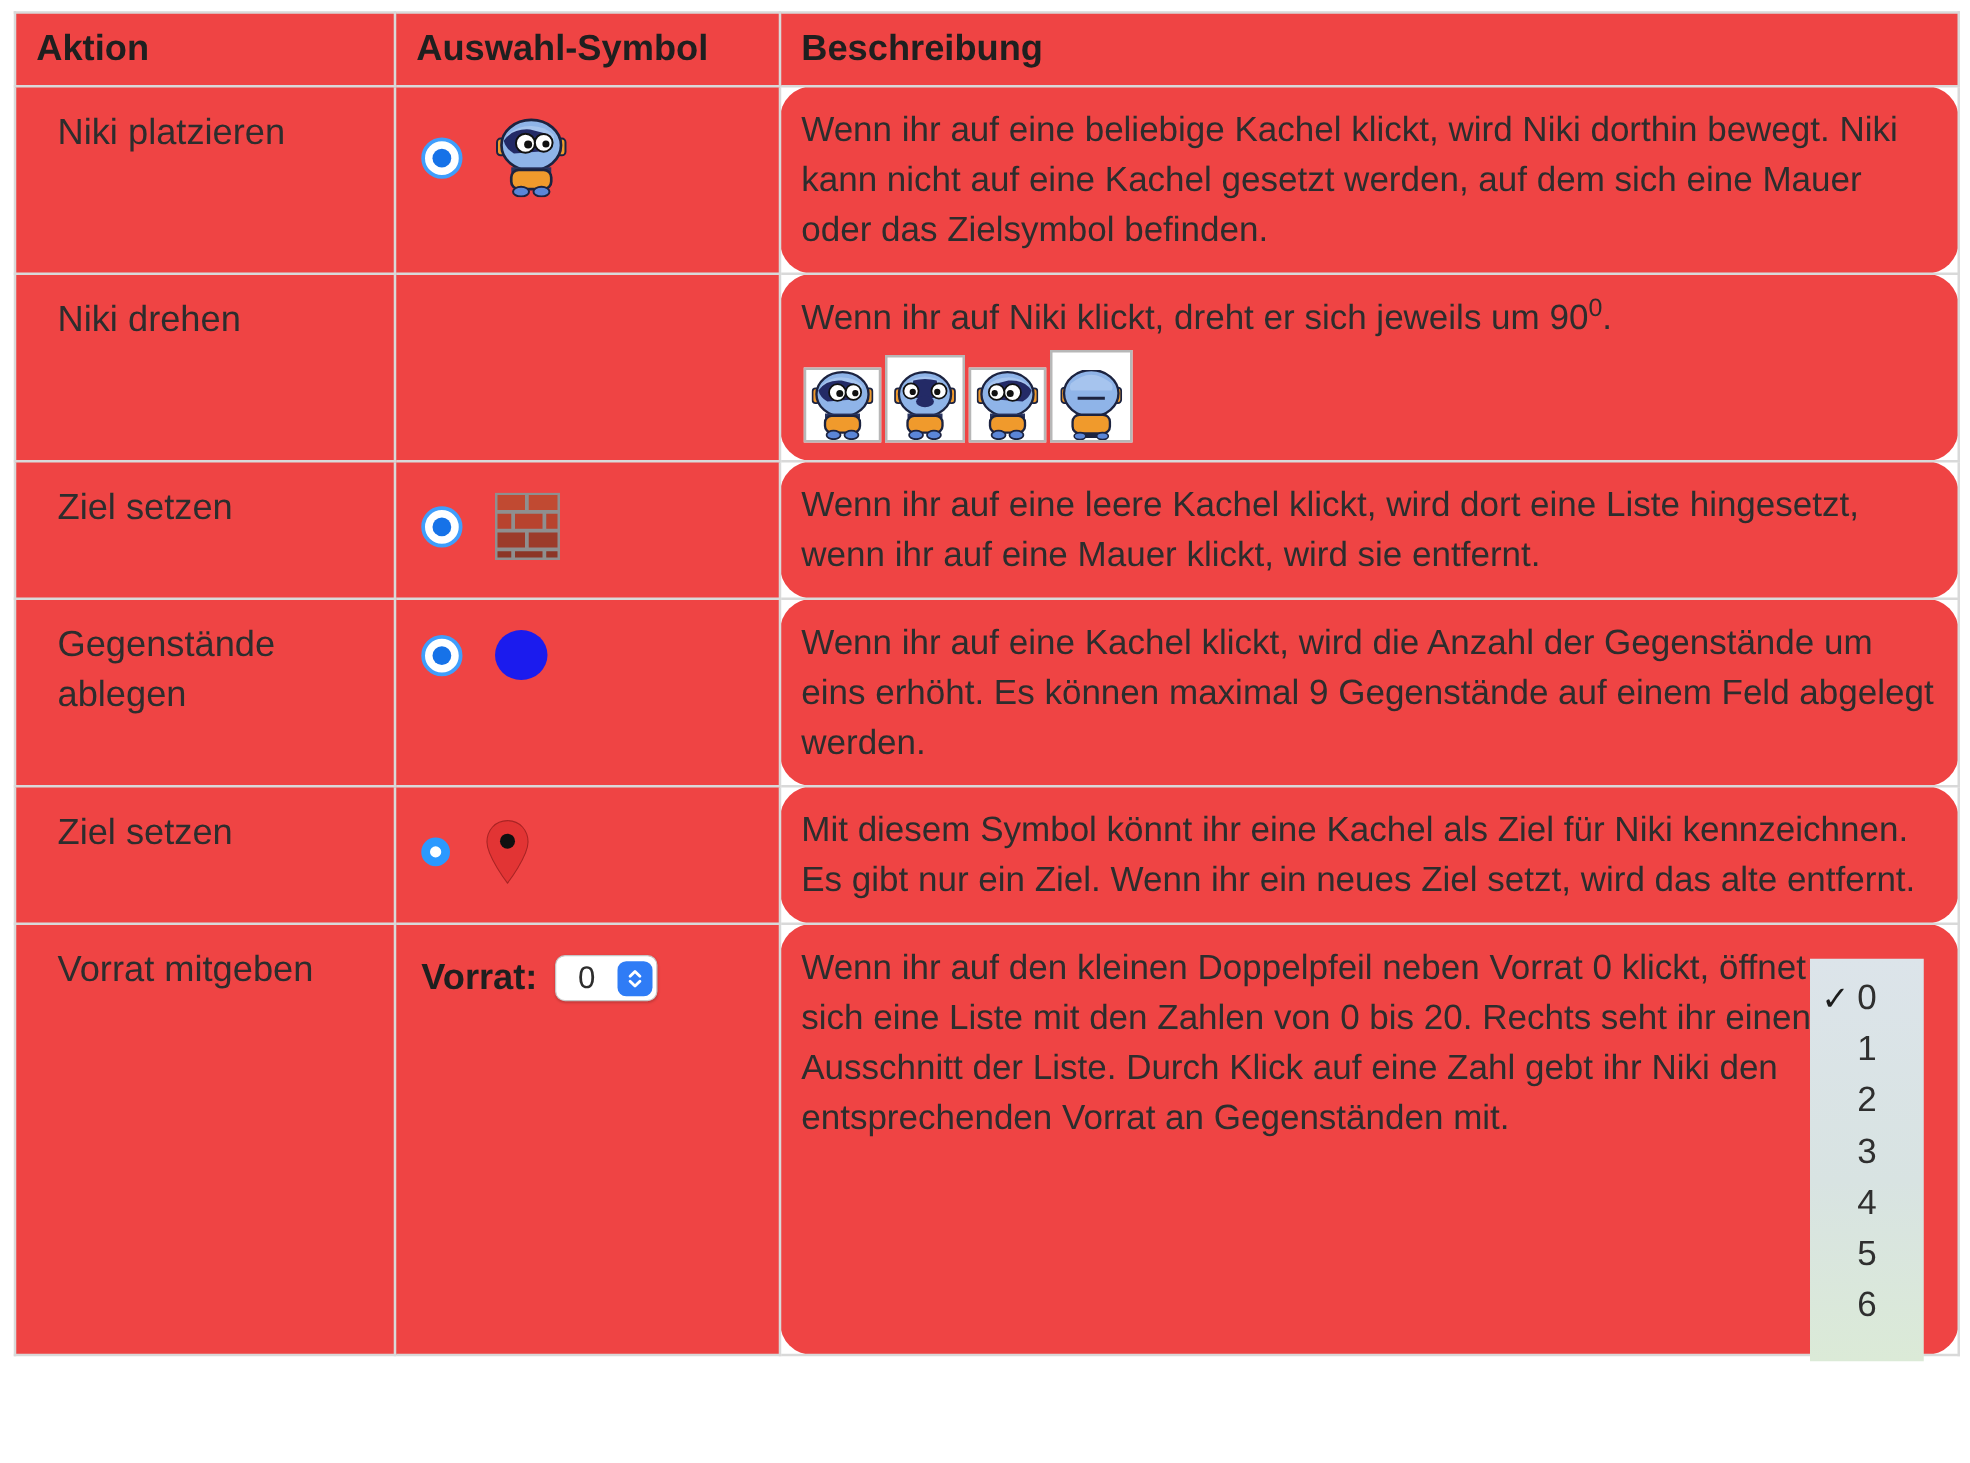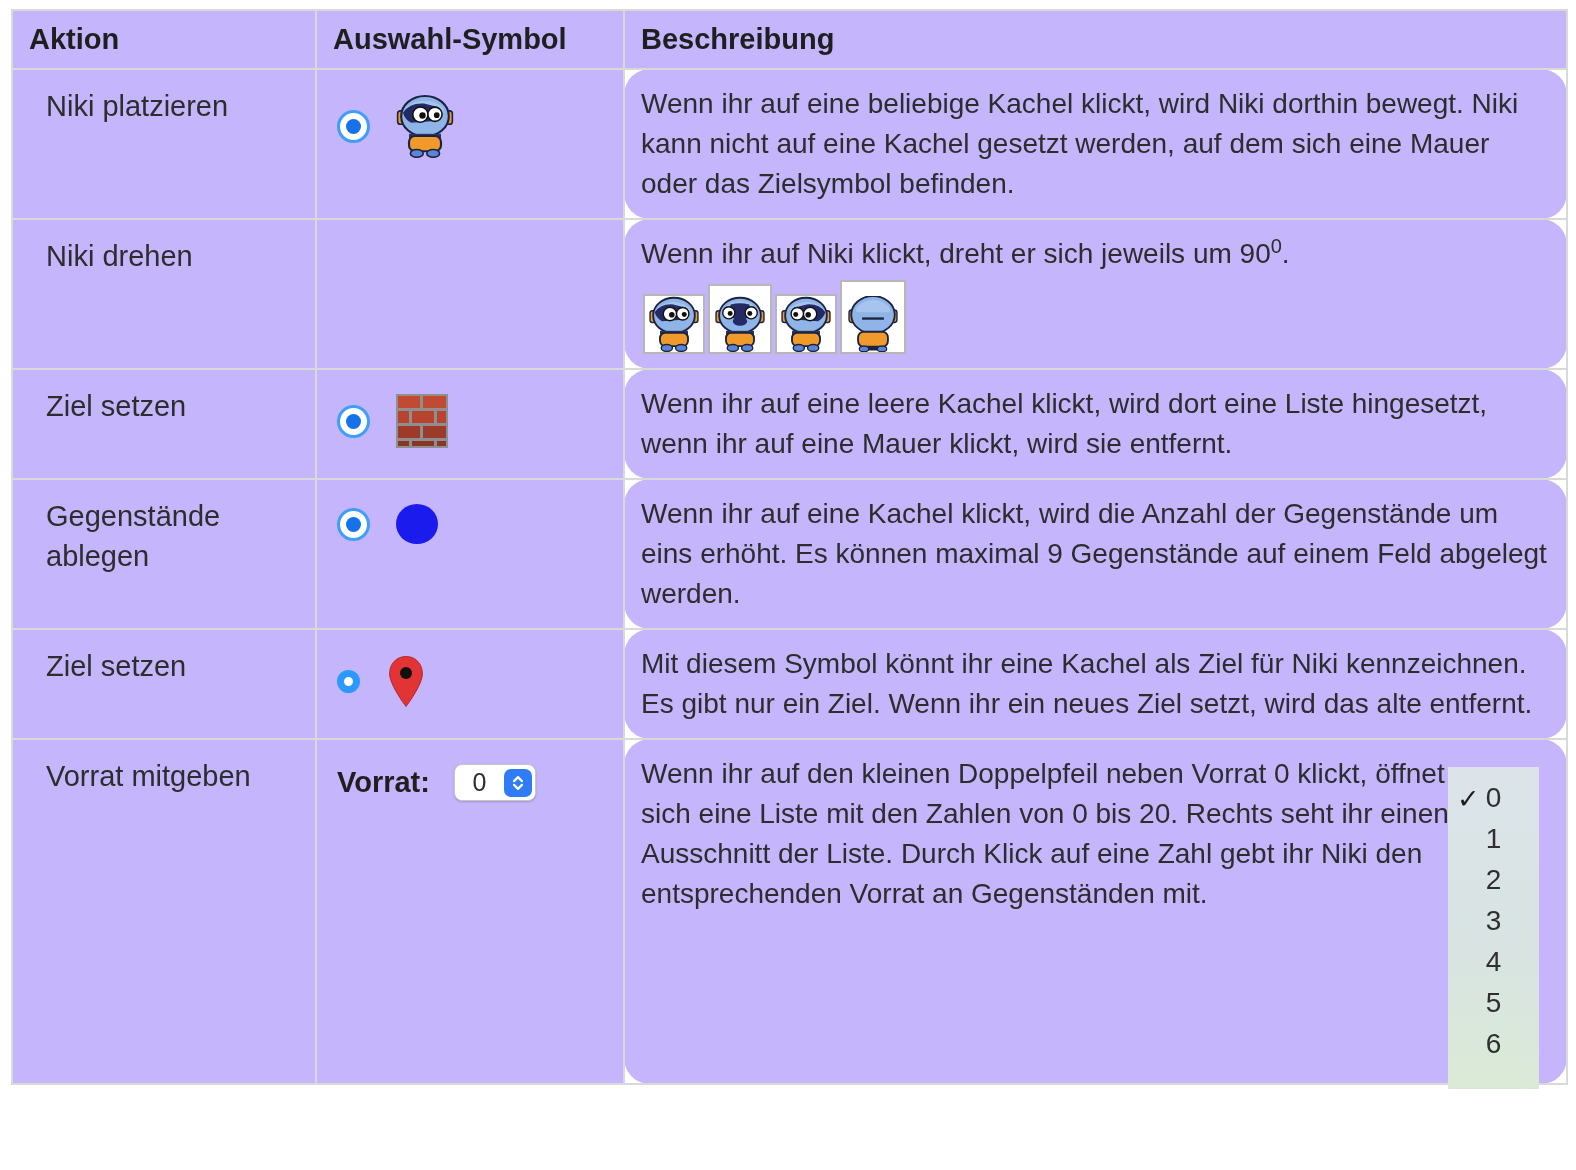--- a/index.html
+++ b/index.html
@@ -1,21 +1,21 @@
 <!DOCTYPE html>
 <html lang="de"><head>
 <meta charset="utf-8">
 <style>
   html,body{margin:0;padding:0;background:#ffffff;}
   body{width:1576px;height:1170px;overflow:hidden;
        font-family:"Liberation Sans","DejaVu Sans",sans-serif;color:#2d2d2d;}
   .page{padding:9px 10px 0 11px;}
   table.tbl{border-collapse:collapse;table-layout:fixed;width:1555px;}
   .tbl th,.tbl td{border:2px solid #d9d9d9;vertical-align:top;box-sizing:border-box;
-                  padding:0;background:#c4b5fd;}
+                  padding:0;background:#ef4444;}
   .tbl th{font-size:29px;font-weight:bold;color:#1f1f1f;text-align:left;
           padding:0 16px;height:59px;vertical-align:middle;}
   col.c1{width:304px}col.c2{width:308px}col.c3{width:943px}
 
   td.action{font-size:29px;line-height:40px;padding:16px 33px;}
   td.desc{font-size:28px;line-height:40px;padding:14px 16px;border-radius:26px;}
   td.symbol{padding:0;}
   .symwrap{display:flex;align-items:center;gap:26px;padding:24px 0 0 20px;}
 
   
@@ -43,21 +43,21 @@
   .sprites{display:flex;align-items:flex-end;gap:3px;margin-top:6px;margin-left:2px;}
   .box{border:2px solid #b7b7b7;background:#fff;display:flex;align-items:flex-end;
        justify-content:center;box-sizing:border-box;}
   .box svg{width:52px;height:56px;}
   .box.b1,.box.b3{width:62px;height:60px;}
   .box.b2{width:64px;height:70px;}
   .box.b4{width:66px;height:74px;}
   sup.szero{font-size:20px;vertical-align:super;line-height:0;}
 
   
-  .symwrap.vorrat{gap:24px;align-items:center;}
+  .symwrap.vorrat{gap:14px;align-items:center;}
   .vlabel{font-size:29px;font-weight:bold;color:#1f1f1f;}
   .select{display:inline-flex;align-items:center;width:80px;height:35px;background:#fff;
           border:1px solid #c6c6c6;border-radius:8px;box-shadow:0 1px 2px rgba(0,0,0,.18);}
   .selval{flex:1;text-align:center;font-size:25px;color:#2d2d2d;}
   .selbtn{width:28px;height:28px;border-radius:7px;background:#2f7cf6;margin-right:3px;
           display:flex;align-items:center;justify-content:center;flex:none;}
   .selbtn svg{width:18px;height:18px;display:block;}
 
   
   .vcell{position:relative;width:100%;height:100%;}

